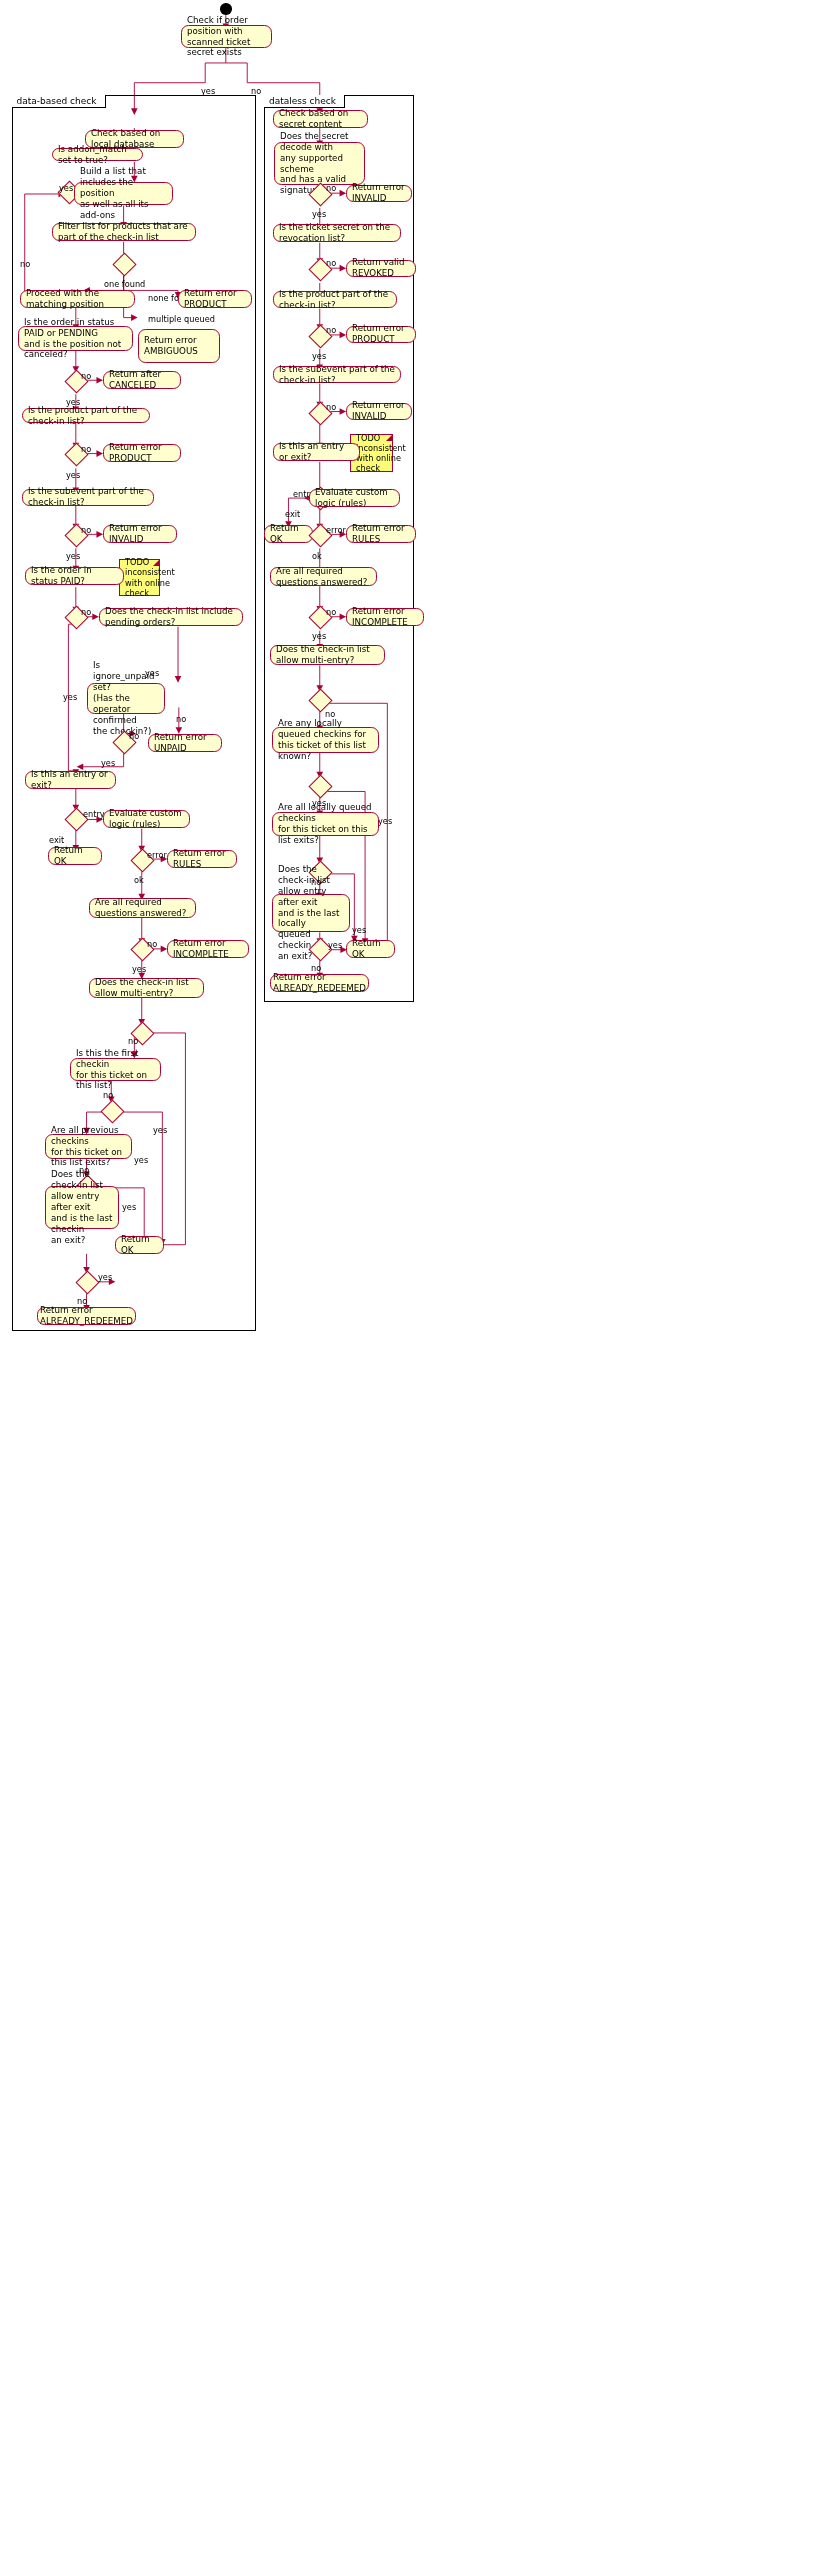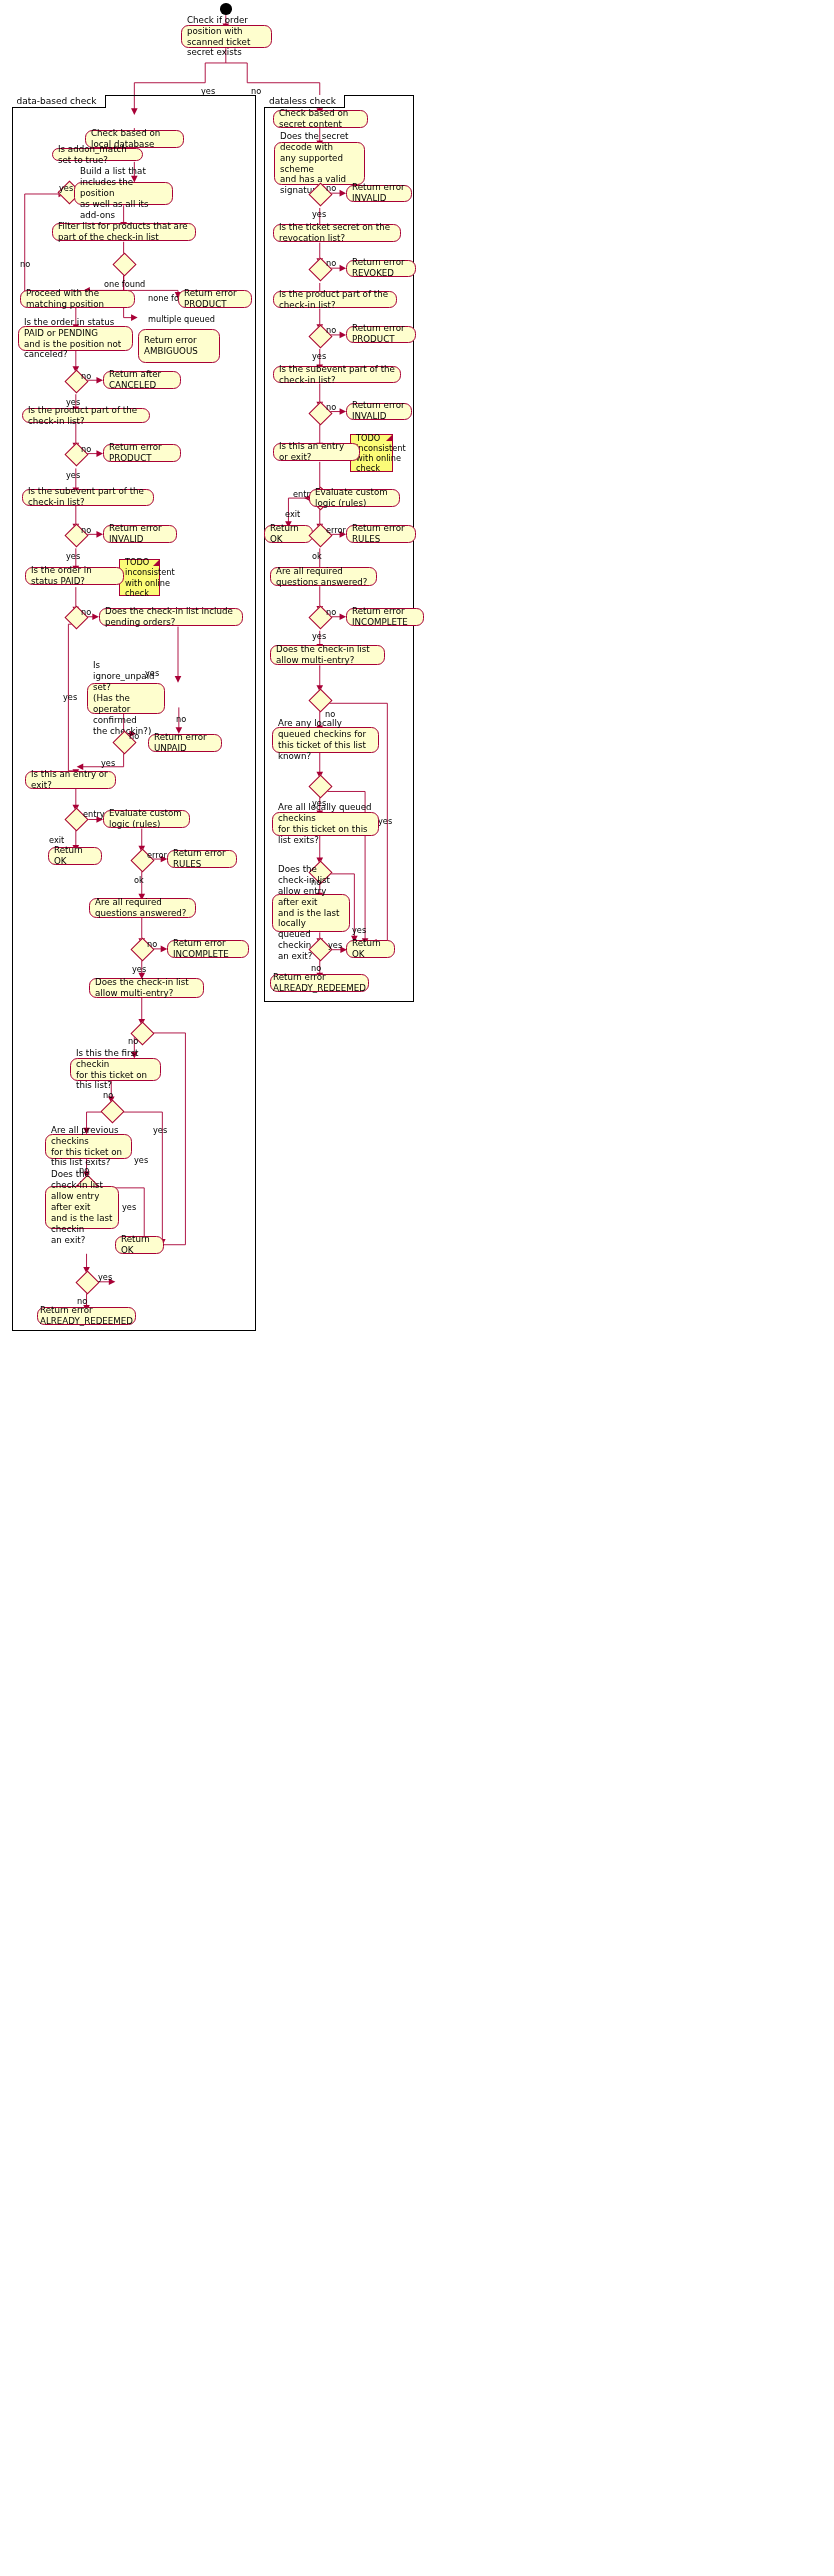--- a/index.html
+++ b/index.html
@@ -308,21 +308,21 @@
   <div class="node" style="left:274px;top:142px;width:91px;height:43px;white-space:pre-line;">Does the secret decode with
 any supported scheme
 and has a valid signature?</div>
   <div class="diamond" style="left:312px;top:186px;"></div>
   <div class="edge-label" style="left:326px;top:183px;">no</div>
   <div class="edge-label" style="left:312px;top:209px;">yes</div>
   <div class="node" style="left:346px;top:185px;width:66px;height:16.5px;">Return error INVALID</div>
   <div class="node" style="left:273px;top:224px;width:128px;height:18px;">Is the ticket secret on the revocation list?</div>
   <div class="diamond" style="left:312px;top:261px;"></div>
   <div class="edge-label" style="left:326px;top:258px;">no</div>
-  <div class="node" style="left:346px;top:260px;width:70px;height:16.5px;">Return error REVOKED</div>
+  <div class="node" style="left:346px;top:260px;width:70px;height:16.5px;">Return valid REVOKED</div>
   <div class="node" style="left:273px;top:291px;width:124px;height:17.3px;">Is the product part of the check-in list?</div>
   <div class="diamond" style="left:312px;top:328px;"></div>
   <div class="edge-label" style="left:326px;top:325px;">no</div>
   <div class="edge-label" style="left:312px;top:351px;">yes</div>
   <div class="node" style="left:346px;top:326px;width:70px;height:16.5px;">Return error PRODUCT</div>
   <div class="node" style="left:273px;top:366px;width:128px;height:17.3px;">Is the subevent part of the check-in list?</div>
   <div class="diamond" style="left:312px;top:405px;"></div>
   <div class="edge-label" style="left:326px;top:402px;">no</div>
   <div class="node" style="left:346px;top:403px;width:66px;height:16.5px;">Return error INVALID</div>
   <div class="note" style="left:350px;top:434px;width:43px;height:38px;white-space:pre-line;">TODO

